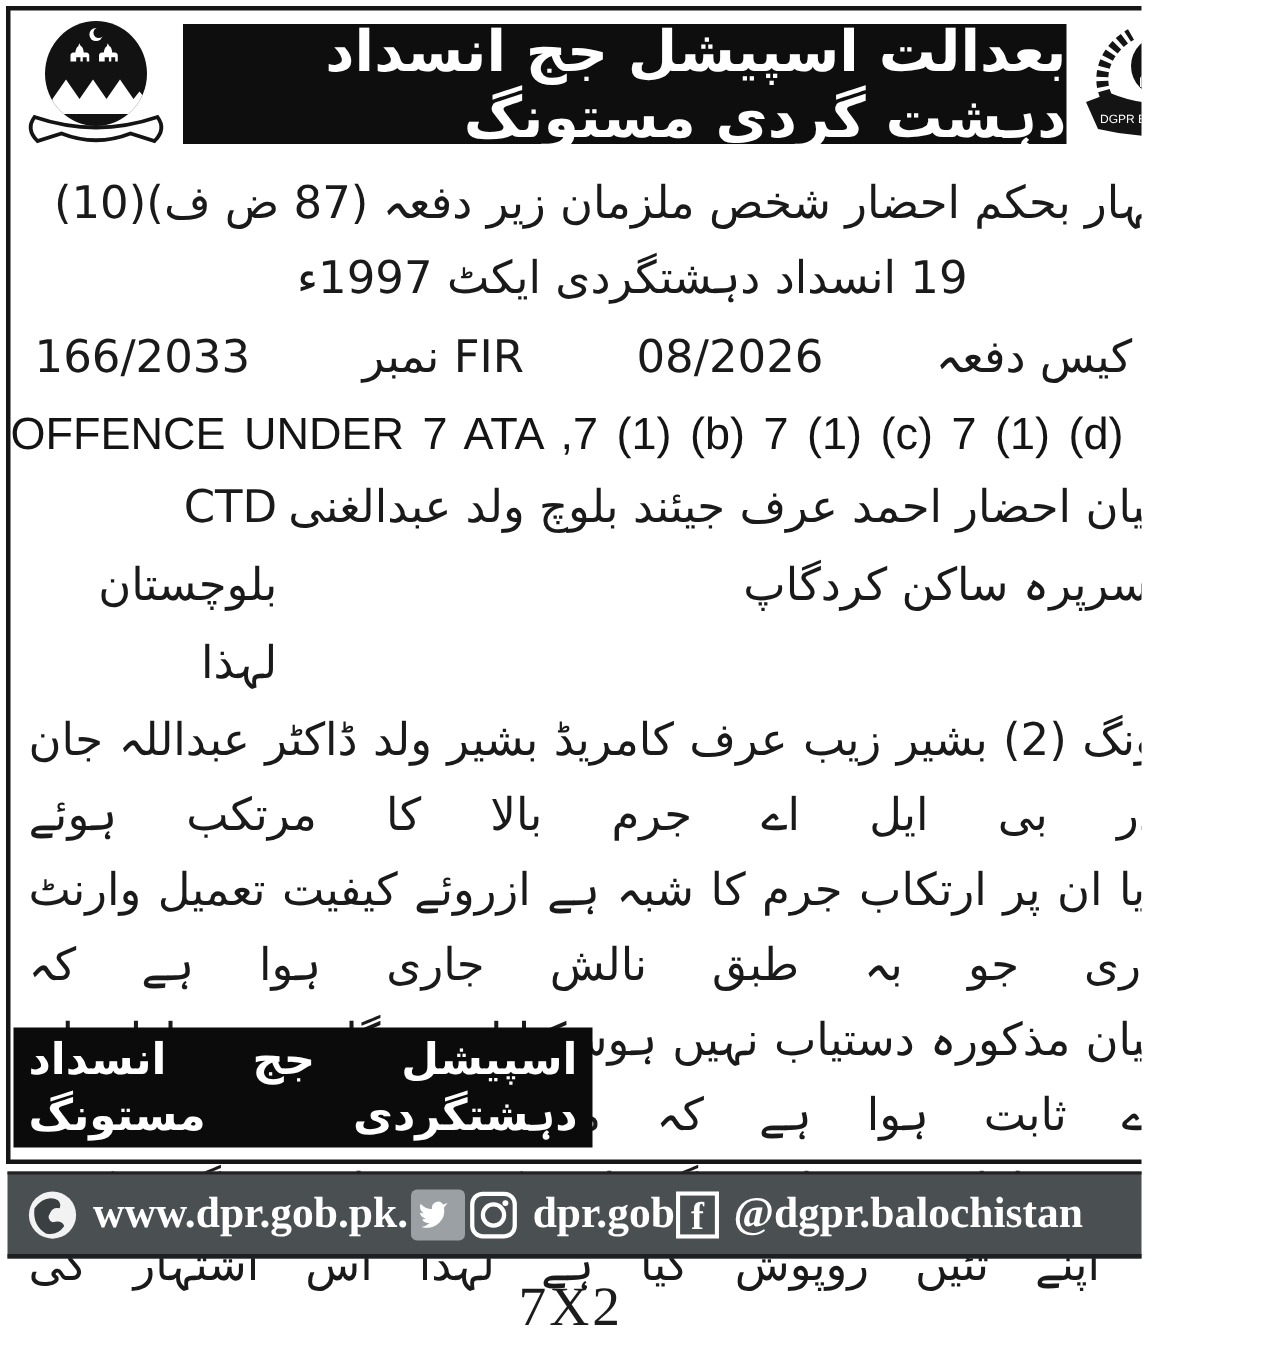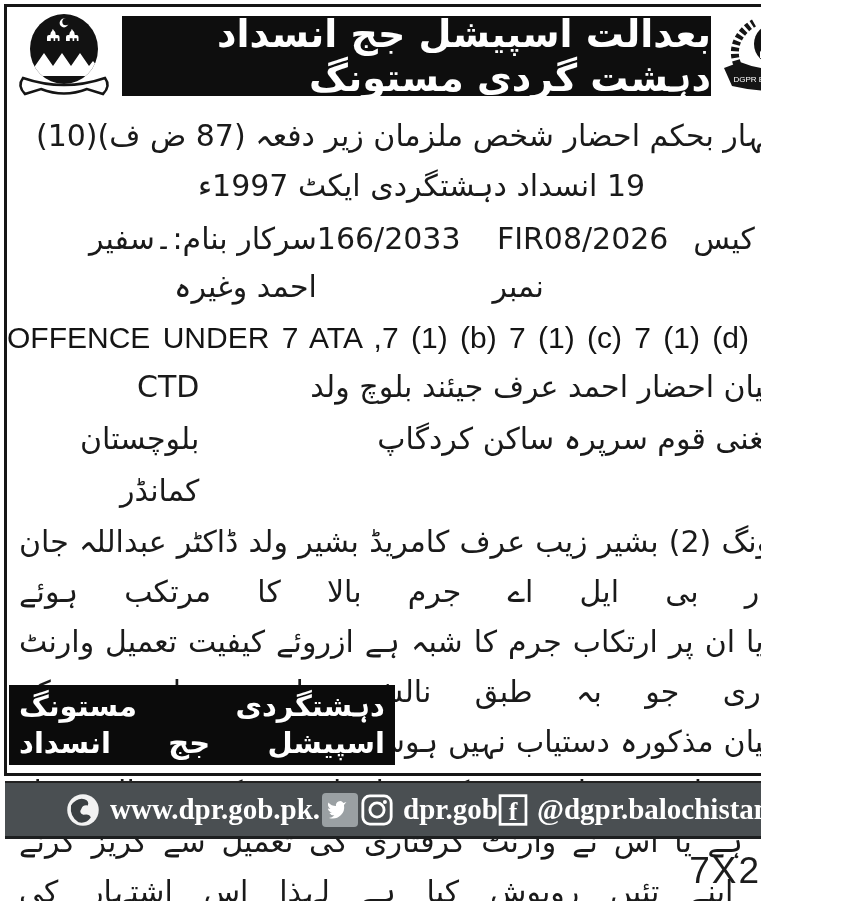--- a/index.html
+++ b/index.html
@@ -26,26 +26,26 @@
   
   .footrow{position:absolute;left:0;right:0;bottom:4px;height:84px;}
   .sigbox{position:absolute;left:2px;bottom:4px;width:366px;background:#0b0b0b;color:#fff;
           direction:rtl;font-weight:bold;font-size:29px;line-height:37px;padding:3px 10px;}
   .sigline{text-align:justify;text-align-last:justify;}
   .prq{position:absolute;right:8px;bottom:0;font-family:"Liberation Sans",sans-serif;
        font-weight:bold;font-size:32px;letter-spacing:-0.5px;color:#121212;}
   
   .strip{position:absolute;left:5px;top:781px;width:828px;height:58px;background:#4a4f52;
          border-top:2px solid #222;border-bottom:3px solid #1d1f20;border-right:3px solid #1d1f20;
-         display:flex;align-items:center;justify-content:center;padding:0 12px;
+         display:flex;align-items:center;justify-content:flex-start;padding:0 12px;
          box-sizing:border-box;color:#fff;font-family:"Liberation Serif",serif;
          font-weight:bold;font-size:29px;}
   .soc{display:flex;align-items:center;gap:9px;white-space:nowrap;}
-  .sizetag{position:absolute;left:0;right:0;top:850px;text-align:right;
-           font-family:Liberation Sans, sans-serif;font-size:37px;color:#1c1c1c;letter-spacing:2px;}
+  .sizetag{position:absolute;left:0;right:0;top:850px;text-align:center;
+           font-family:Liberation Serif, serif;font-size:37px;color:#1c1c1c;letter-spacing:2px;}
 </style>
 </head>
 <body>
 
 <div class="sheet">
 
   <div class="box">
 
     <div class="hdr">
       <svg class="crest" width="102" height="88" viewBox="0 0 102 88">
@@ -80,39 +80,38 @@
       </svg>
     </div>
 
     <div class="urdu row-intro">اشتہار بحکم احضار شخص ملزمان زیر دفعہ (87 ض ف)(10) 19 انسداد دہشتگردی ایکٹ 1997ء</div>
 
     <div class="row-case">
       <span>ATC کیس دفعہ</span>
       <span>08/2026</span>
       <span>FIR نمبر</span>
       <span>166/2033</span>
-      <span>سرکار بنام:۔سفیر احمد وغیرہ</span>
     </div>
 
     <div class="row-offence">OFFENCE UNDER 7 ATA ,7 (1) (b) 7 (1) (c) 7 (1) (d)</div>
 
     <div class="row-accused">
       <span>مسمیان احضار احمد عرف جیئند بلوچ ولد عبدالغنی قوم سرپرہ ساکن کردگاپ</span>
-      <span>CTD بلوچستان کمانڈر</span>
+      <span>CTD بلوچستان لہذا</span>
     </div>
 
     <div class="urdu bline">مستونگ (2) بشیر زیب عرف کامریڈ بشیر ولد ڈاکٹر عبداللہ جان کمانڈر بی ایل اے جرم بالا کا مرتکب ہوئے</div>
     <div class="urdu bline">ہیں یا ان پر ارتکاب جرم کا شبہ ہے ازروئے کیفیت تعمیل وارنٹ گرفتاری جو بہ طبق نالش جاری ہوا ہے کہ</div>
     <div class="urdu bline">مسمیان مذکورہ دستیاب نہیں ہوسکتا اور ہرگاہ حسب اطمینان ہمارے ثابت ہوا ہے کہ ملزمان مذکورہ بالا فرار</div>
     <div class="urdu bline">ہوگیا ہے یا اس نے وارنٹ گرفتاری کی تعمیل سے گریز کرنے کیلئے اپنے تئیں روپوش کیا ہے لہذا اس اشتہار کی</div>
 
     <div class="footrow">
       <div class="sigbox">
+        <div class="sigline">اسپیشل جج انسداد</div>
         <div class="sigline">دہشتگردی مستونگ</div>
-        <div class="sigline">اسپیشل جج انسداد</div>
       </div>
     </div>
 
   </div>
 
   <div class="strip">
     <span class="soc">
       <svg width="36" height="36" viewBox="0 0 24 24">
         <circle cx="12" cy="12" r="10.5" fill="#f2f2f2"></circle>
         <path d="M4,9 Q8,3.5 13,4.8 Q16.4,6 15.2,9 Q12,8.4 11,11 Q9,14 12.2,15.2 Q16.4,14.2 17.2,17 Q14,21.4 9,20.2 Q3,16.5 4,9 Z" fill="#3a3f42"></path>

